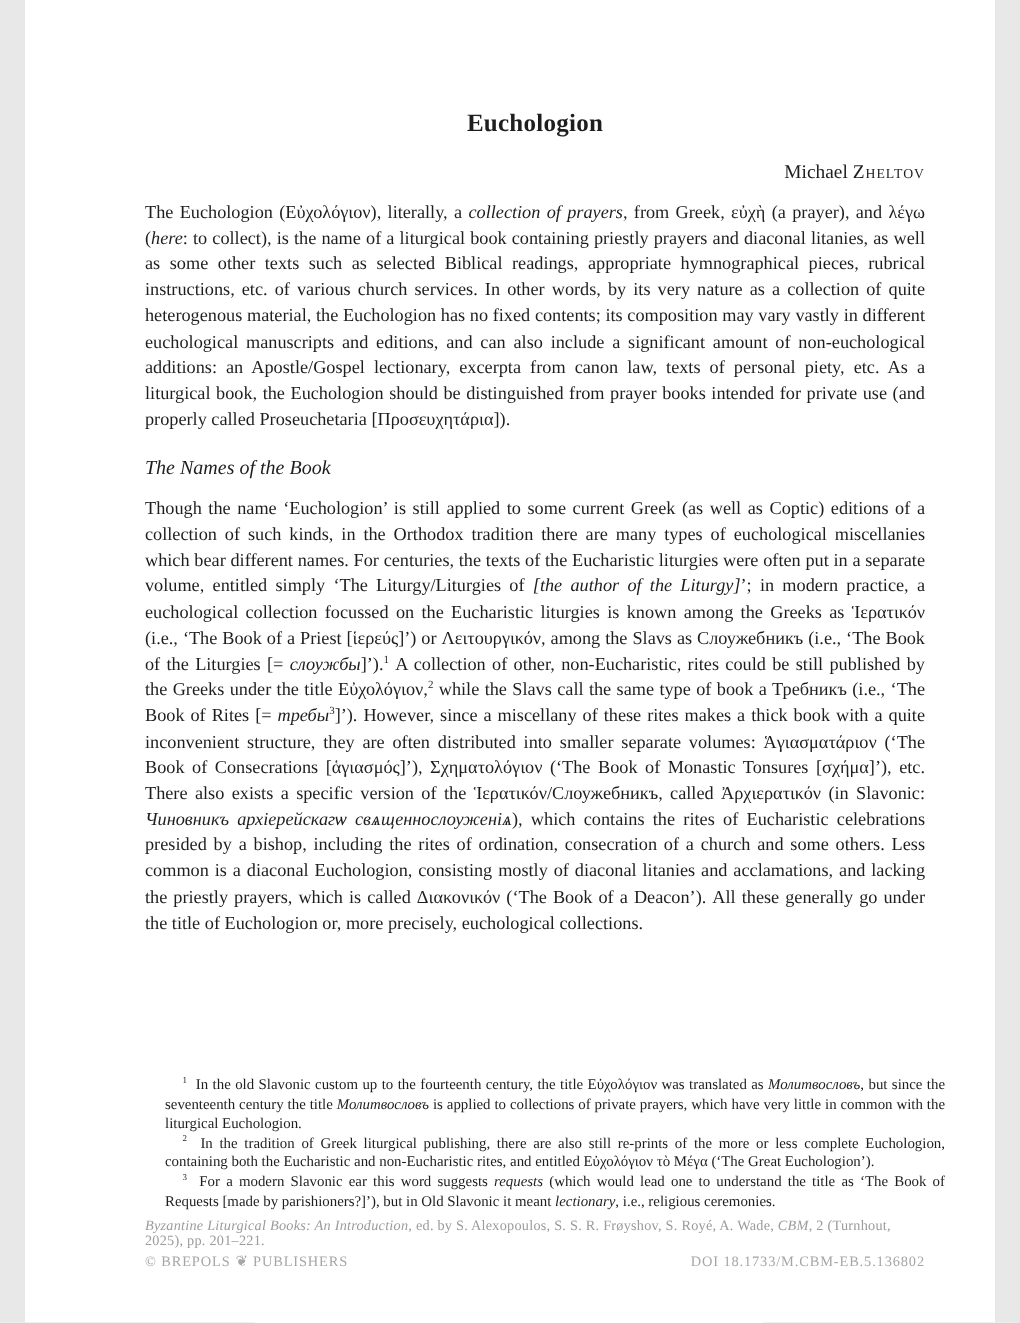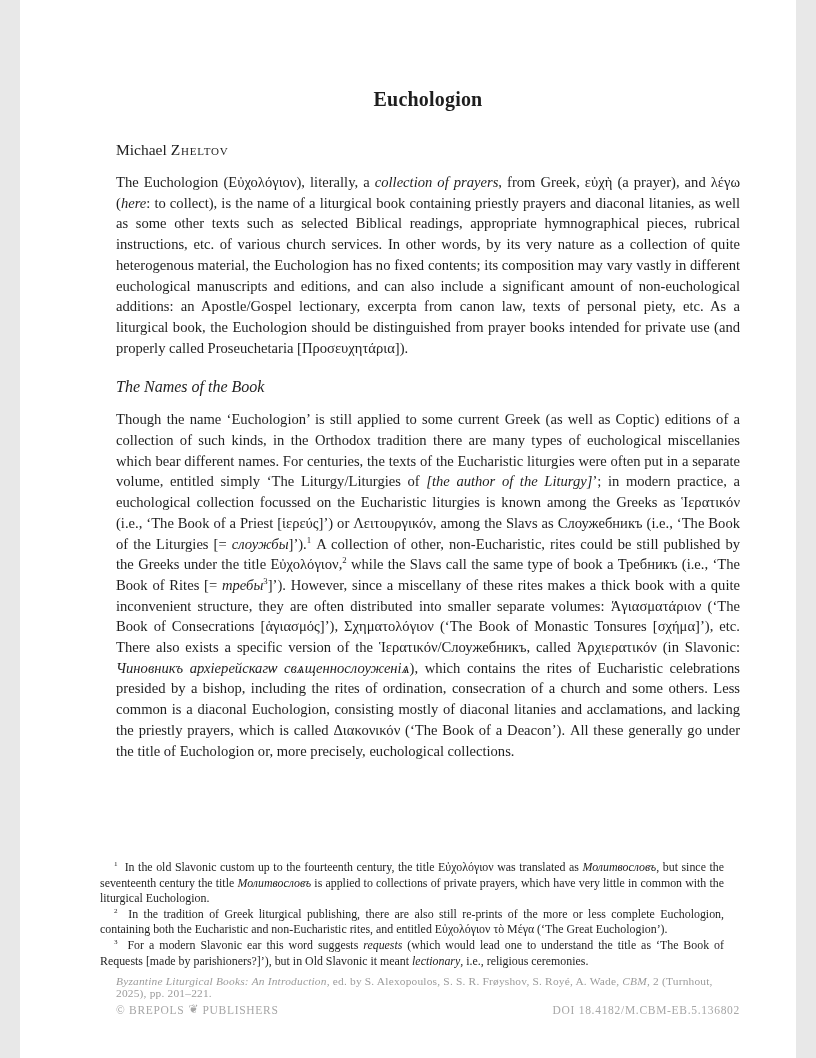--- a/index.html
+++ b/index.html
@@ -21,22 +21,22 @@
     width: 624px;
   }
   .title {
     margin: 88px 0 0 0;
     text-align: center;
     font-size: 20px;
     font-weight: 700;
     letter-spacing: 0.2px;
   }
   .author {
-    margin-top: 30px;
-    text-align: left;
+    margin-top: 18px;
+    text-align: right;
     font-size: 15.5px;
   }
   .smallcaps { font-variant: small-caps; letter-spacing: 0.8px; }
   .affiliation {
     margin-top: 13px;
     text-align: center;
     font-style: italic;
     font-size: 15.5px;
     line-height: 25px;
   }
@@ -58,21 +58,21 @@
     font-size: 16px;
     font-weight: 400;
   }
   sup {
     font-size: 0.6em;
     vertical-align: super;
     line-height: 0;
   }
   .bottom {
     position: absolute;
-    left: 80px;
+    left: 112px;
     top: 860px;
     width: 624px;
   }
   p.footnote {
     margin: 0;
     text-align: justify;
     font-size: 11.9px;
     line-height: 15.6px;
     text-indent: 14px;
   }
@@ -122,15 +122,15 @@
   </div>
 
   <div class="citation"><em>Byzantine Liturgical Books: An Introduction</em><span>, ed. by S. Alexopoulos, S. S. R. Frøyshov, S. Royé, A. Wade, </span><em>CBM</em><span>, 2 (Turnhout, 2025), pp. 201–221.</span></div>
 
   <div class="footer">
     <div class="footer-left">
       <span>© BREPOLS</span>
       <span class="mark">❦</span>
       <span>PUBLISHERS</span>
     </div>
-    <div>DOI 18.4182/M.CBM-EB.5.136802</div>
+    <div>DOI 18.1733/M.CBM-EB.5.136802</div>
   </div>
 </div>
 
 </body></html>

